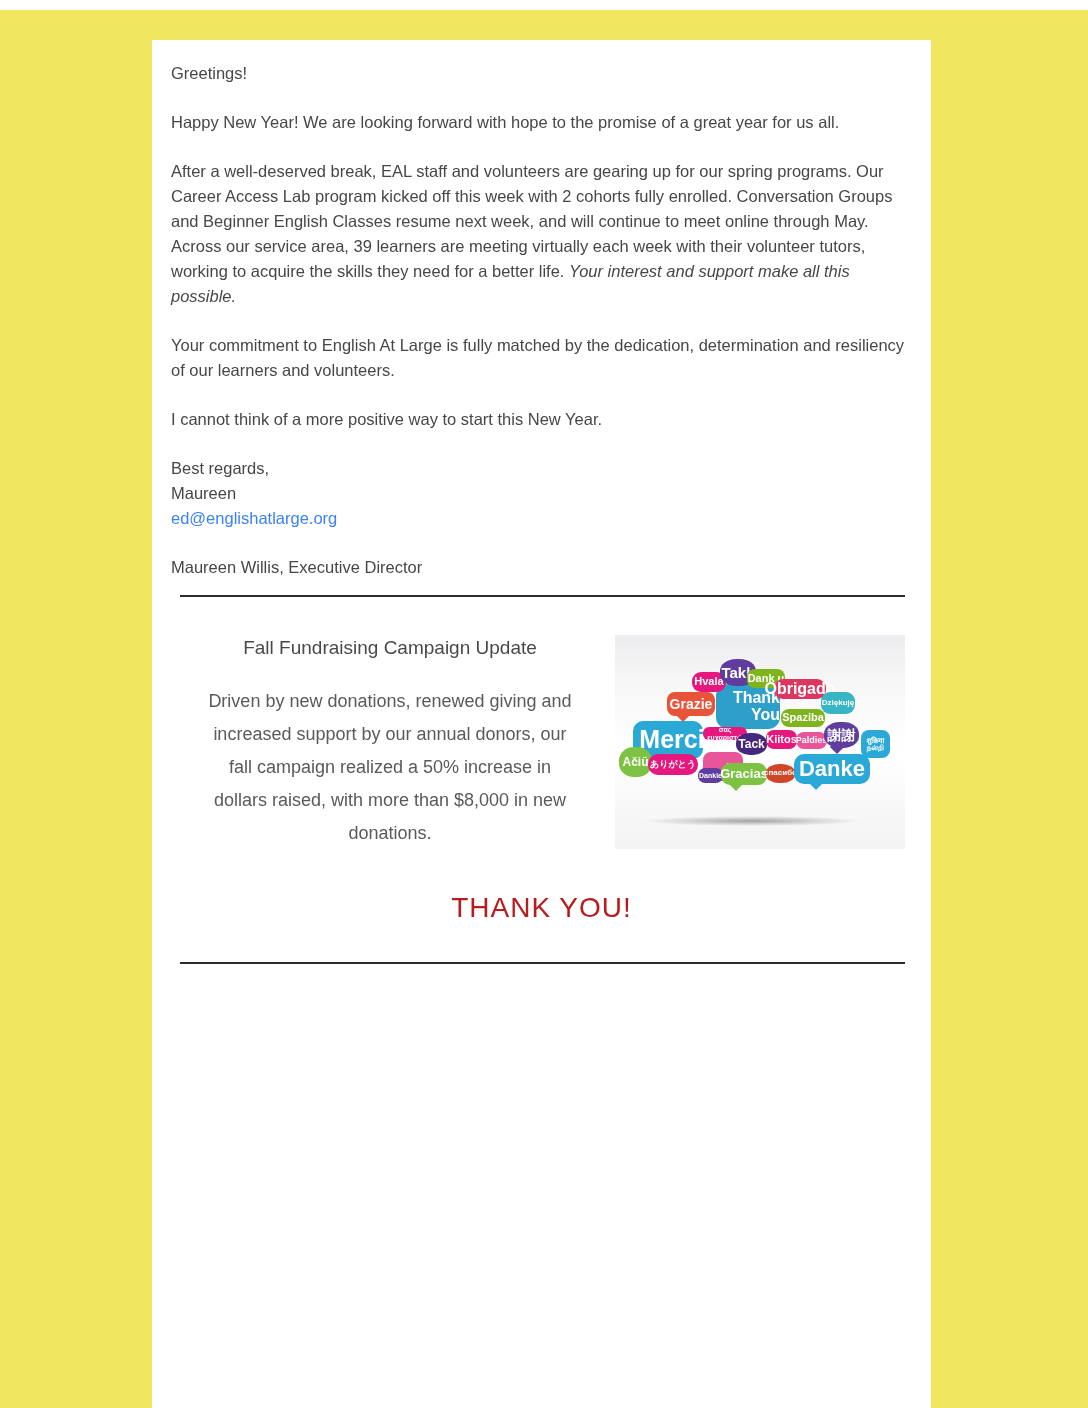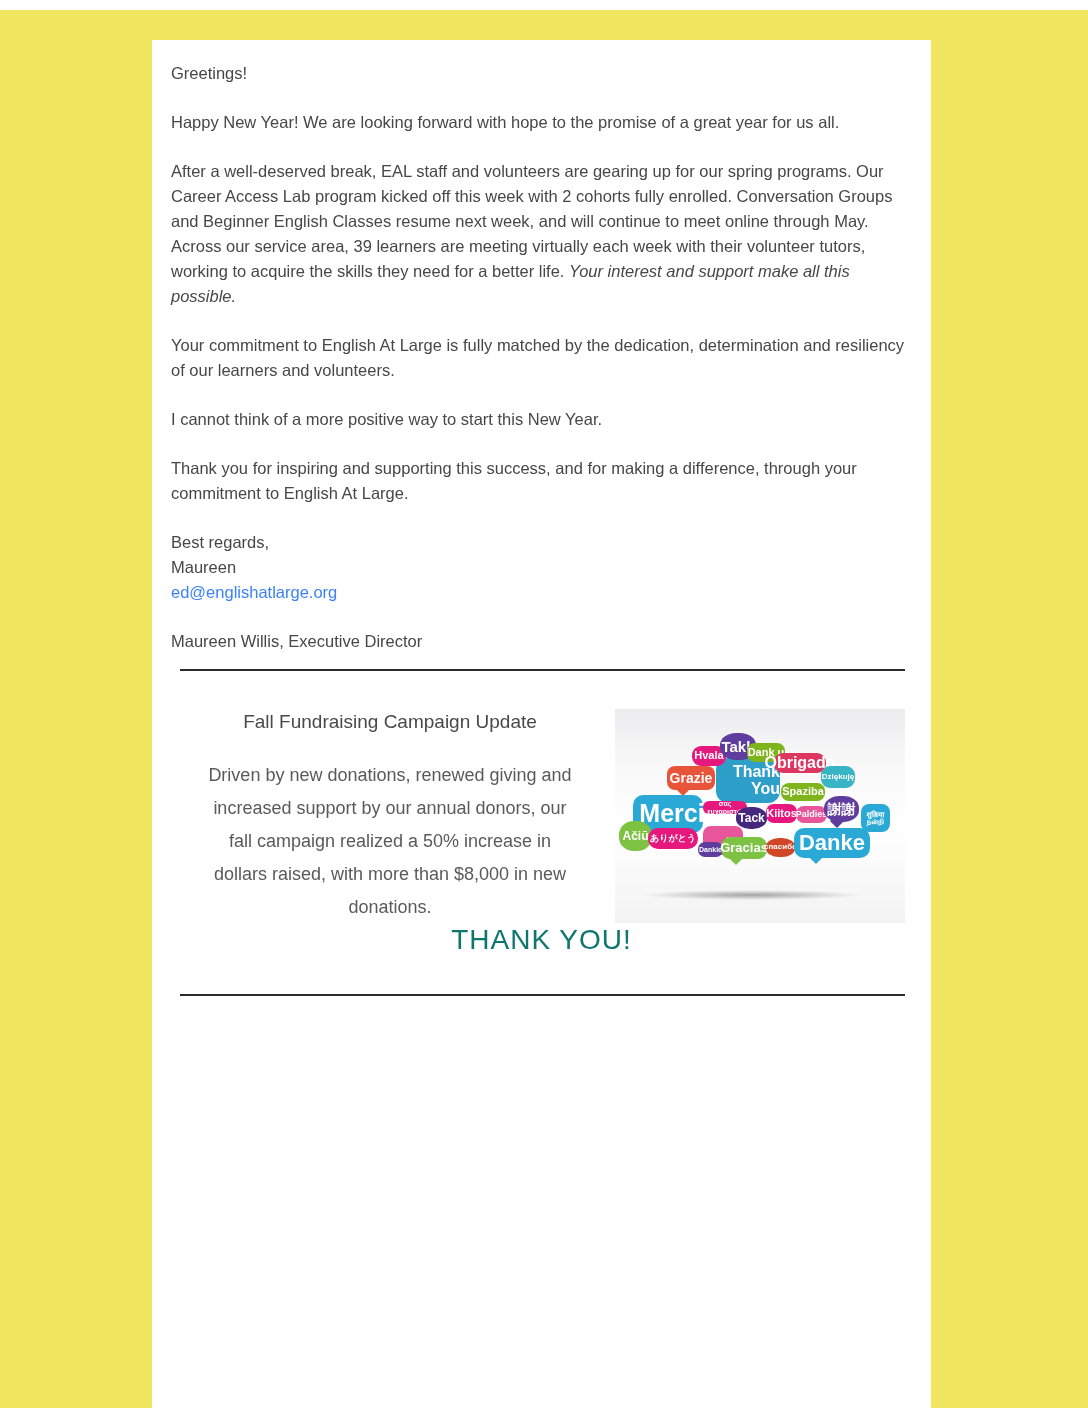--- a/index.html
+++ b/index.html
@@ -141,40 +141,40 @@
     left: 30px; top: 181px;
     width: 214px; height: 10px;
     border-radius: 50%;
     background: radial-gradient(ellipse at center,
       rgba(95,95,95,0.55) 0%, rgba(130,130,130,0.25) 45%, rgba(200,200,200,0) 72%);
   }
 
   .thank-you {
     text-align: center;
     font-size: 28px;
-    color: #0f766e;
+    color: #b91c1c;
     letter-spacing: 1px;
+    margin-top: 42px;
   }
   .rule2 { margin-top: 38px; }
 </style>
 </head>
 <body>
 
 <div class="yellow-frame"></div>
 
 <div class="page">
 
 
   <div class="letter">
     <p>Greetings!</p>
     <p>Happy New Year!  We are looking forward with hope to the promise of a great year for us all.</p>
     <p><span>After a well-deserved break, EAL staff and volunteers are gearing up for our spring programs.  Our Career Access Lab program kicked off this week with 2 cohorts fully enrolled.  Conversation Groups and Beginner English Classes resume next week, and will continue to meet online through May.   Across our service area, 39 learners are meeting virtually each week with their volunteer tutors, working to acquire the skills they need for a better life.</span> <em>Your interest and support make all this possible.</em></p>
     <p>Your commitment to English At Large is fully matched by the dedication, determination and resiliency of our learners and volunteers.</p>
     <p>I cannot think of a more positive way to start this New Year.</p>
-    <p>Thank you for inspiring and supporting this success, and for making a difference, through your commitment to English At Large.</p>
     <p class="sig">
       <span>Best regards,</span>
       <span>Maureen</span>
       <span class="email">ed@englishatlarge.org</span>
     </p>
     <p>Maureen Willis, Executive Director</p>
   </div>
 
   <hr class="rule">
 

